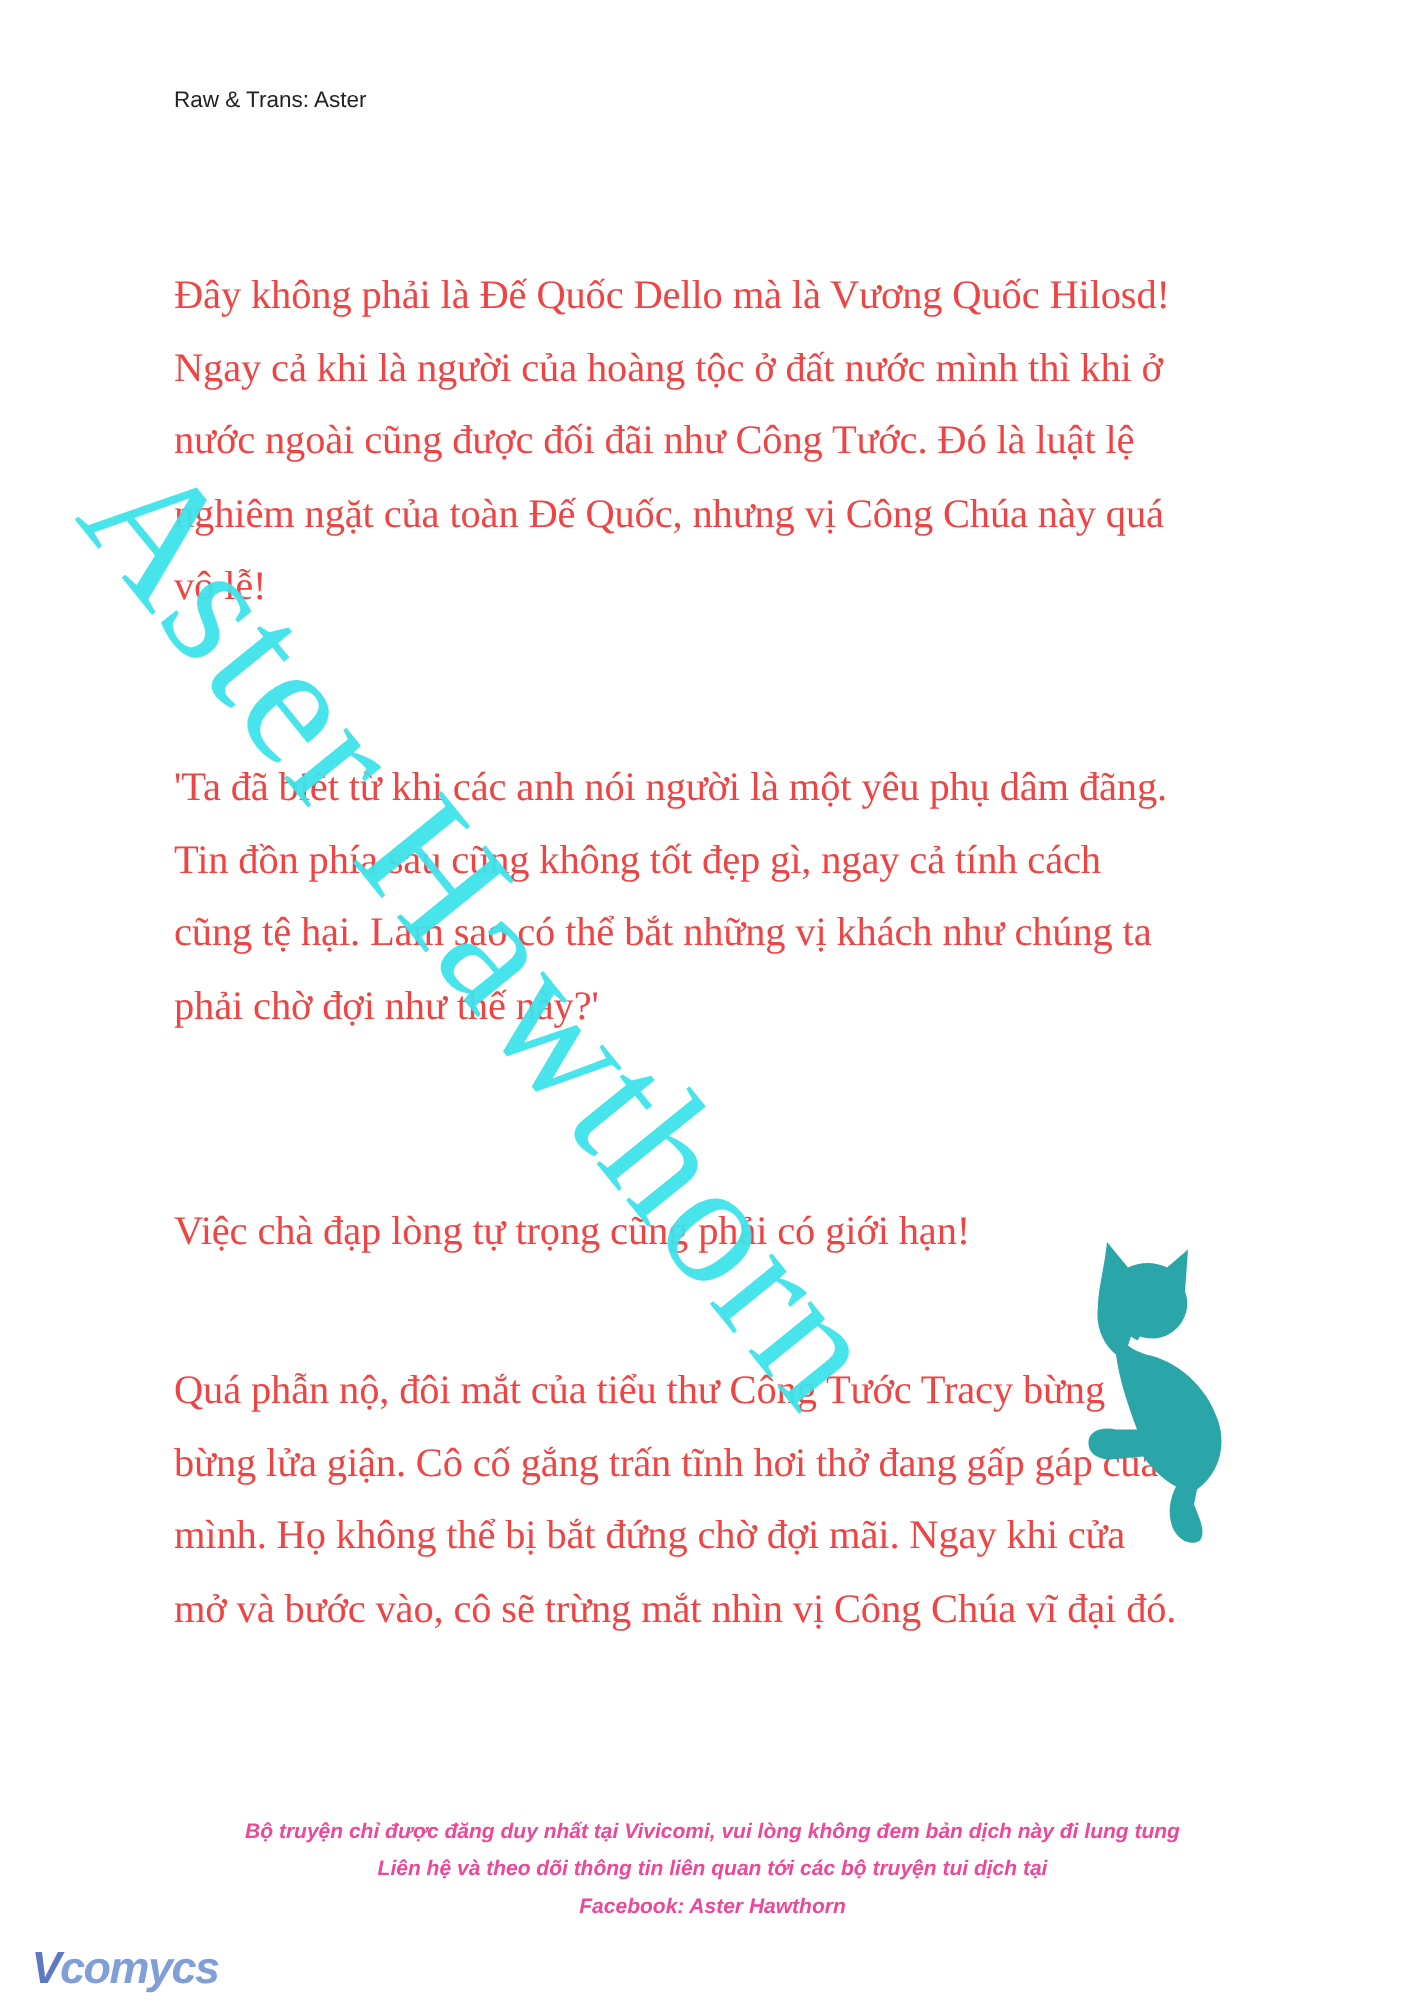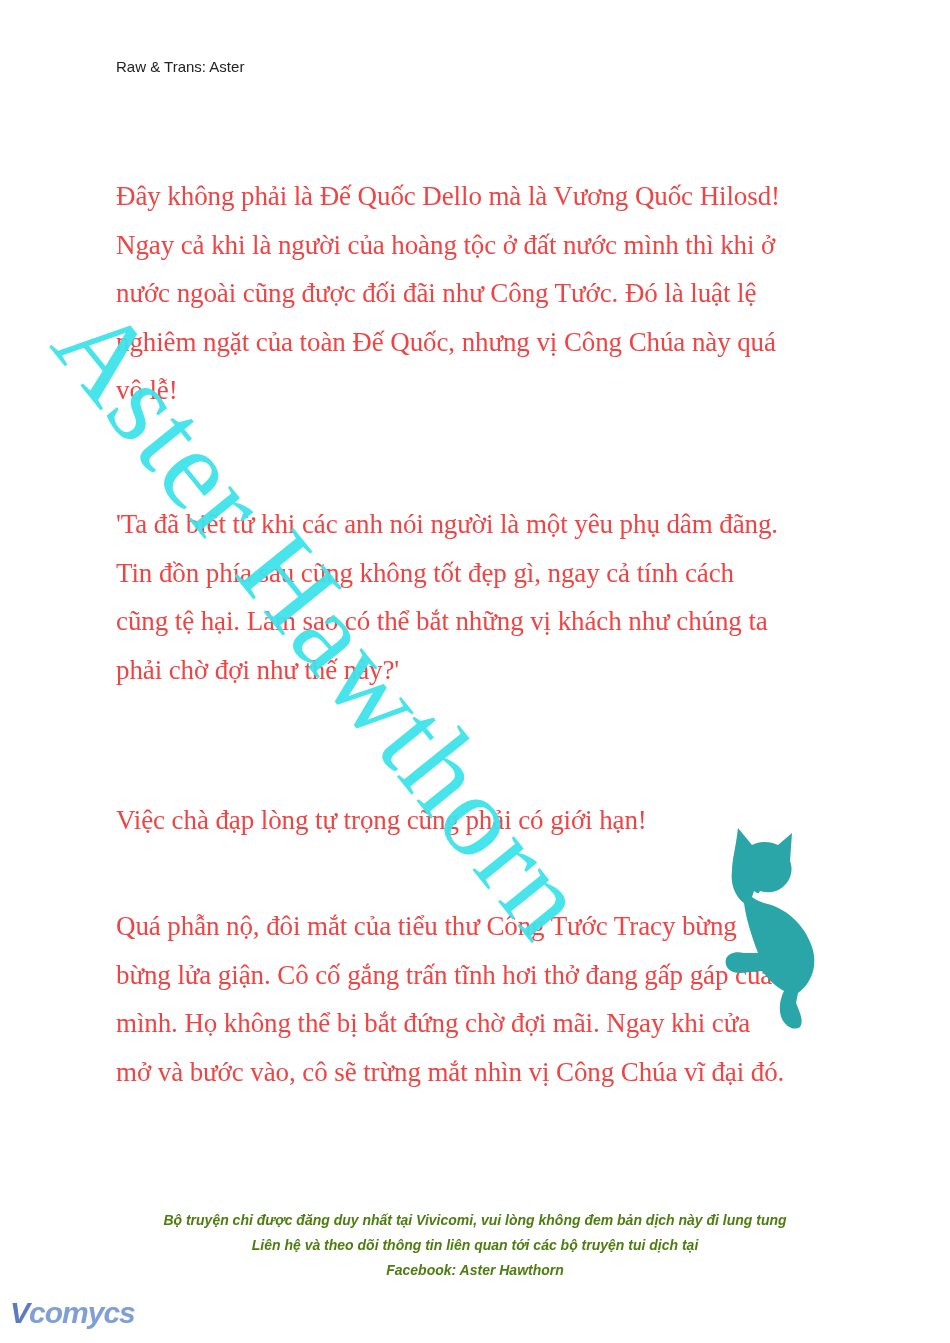--- a/index.html
+++ b/index.html
@@ -24,25 +24,25 @@
     color:#3fe3ea; opacity:0.95; white-space:nowrap;
     transform:rotate(52deg); transform-origin:0 0;
     letter-spacing:2px; font-weight:normal;
     transform:translate(20px,-150px) rotate(51deg);
     pointer-events:none;
   }
   .cat { position:absolute; left:700px; top:823px; width:130px; height:210px; }
   .footer {
     position:absolute; left:0; width:950px; top:1208px;
     font-family:"Liberation Sans", sans-serif; font-style:italic; font-weight:bold;
-    font-size:14px; color:#4d7c0f; text-align:center; line-height:25px;
+    font-size:14px; color:#ec4899; text-align:center; line-height:25px;
   }
   .footer .line { display:block; }
   .logo {
-    position:absolute; left:10px; top:1296px;
+    position:absolute; left:21px; top:1296px;
     font-family:"Liberation Sans", sans-serif; font-style:italic; font-weight:bold;
     font-size:30px; color:#7f9fd6; letter-spacing:-1px;
   }
   .logo .v { color:#5c79c4; }
 </style>
 </head>
 <body>
 
 <div class="header">Raw &amp; Trans: Aster</div>
 

